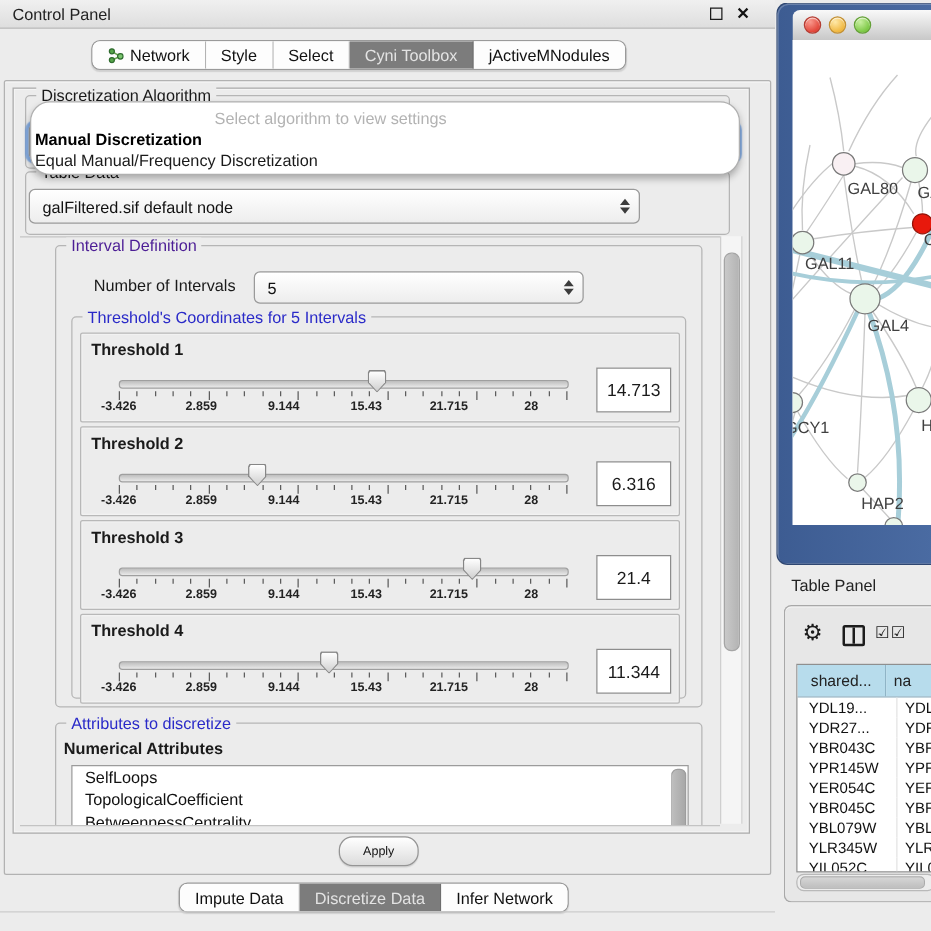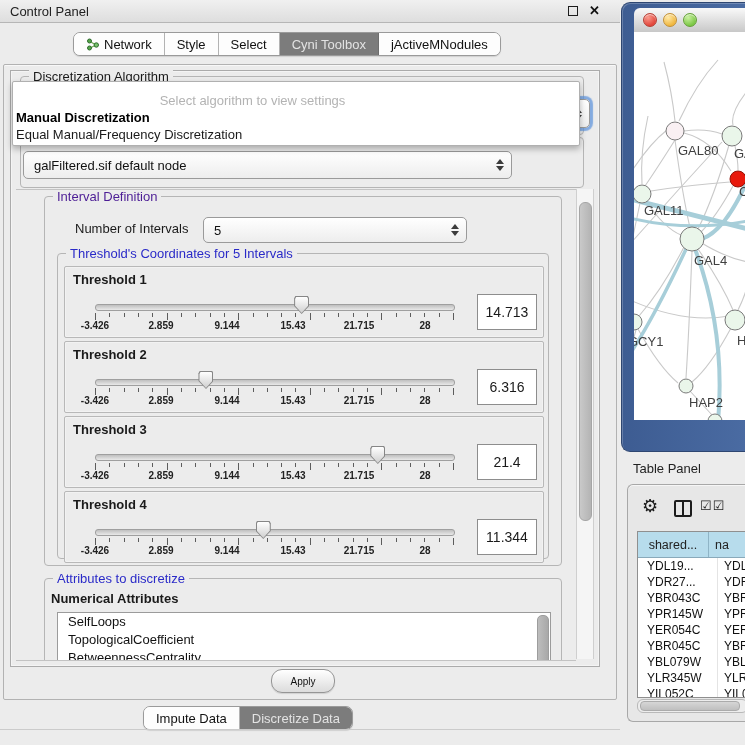--- a/index.html
+++ b/index.html
@@ -78,22 +78,22 @@
   .attritem{height:18px;line-height:18px;padding-left:10px;font-size:13px;color:#111;white-space:nowrap}
   .attrsb{position:absolute;right:1px;top:2px;width:10px;height:62px;border-radius:5px;
           background:linear-gradient(90deg,#bdbdbd,#a8a8a8);border:1px solid #9d9d9d}
 
   .applybtn{left:271px;top:669px;width:62px;height:22px;border:1px solid #959595;border-radius:11px;
             background:linear-gradient(#ffffff,#dcdcdc);display:flex;align-items:center;justify-content:center;
             font-size:10px;color:#111;box-shadow:0 1px 1px rgba(0,0,0,.12)}
   .divider{left:0;top:729px;width:620px;height:1px;background:#cbcbcb}
 
   
-  .popup{left:12px;top:81px;width:566px;height:53px;background:#fff;border:1px solid #b0b0b0;
-         border-radius:2px;box-shadow:0 3px 6px rgba(0,0,0,.28);z-index:40;padding-top:10px}
+  .popup{left:24px;top:81px;width:566px;height:53px;background:#fff;border:1px solid #b0b0b0;
+         border-radius:16px;box-shadow:0 3px 6px rgba(0,0,0,.28);z-index:40;padding-top:4px}
   .popup .row{height:17px;line-height:17px;font-size:13px;padding-left:3px;white-space:nowrap}
   .popup .ph{color:#b3b3b3;text-align:center;padding-right:90px}
   .popup .b{font-weight:700;color:#000}
 
   
   .netframe{left:621px;top:2px;width:124px;height:448px;background:linear-gradient(90deg,#3d5c92,#4a6ba2);
             border:1px solid #2e4671;border-right:none;border-radius:9px 0 0 9px;box-shadow:inset 1px 1px 0 rgba(255,255,255,.22)}
   .nettitle{position:absolute;left:12px;top:5px;right:0;height:24px;border-radius:6px 0 0 0;
             background:linear-gradient(#f9f9f9,#c8c8c8);border-bottom:1px solid #8b8b8b;
             display:flex;align-items:center}
@@ -398,20 +398,23 @@
   <div class="row b">Manual Discretization</div>
   <div class="row">Equal Manual/Frequency Discretization</div>
 </div>
 
 <div class="abs bottomtabs" style="left:143px;top:706px">
   <div class="seg">
       <span>Impute Data</span>
     </div>
   <div class="seg sel">
       <span>Discretize Data</span>
+    </div>
+  <div class="seg">
+      <span>Infer Network</span>
     </div>
 </div>
 <div class="abs divider"></div>
 
 <div class="abs netframe">
   <div class="nettitle">
     <span class="lights">
       <span class="light red"></span>
       <span class="light yellow"></span>
       <span class="light green"></span>

